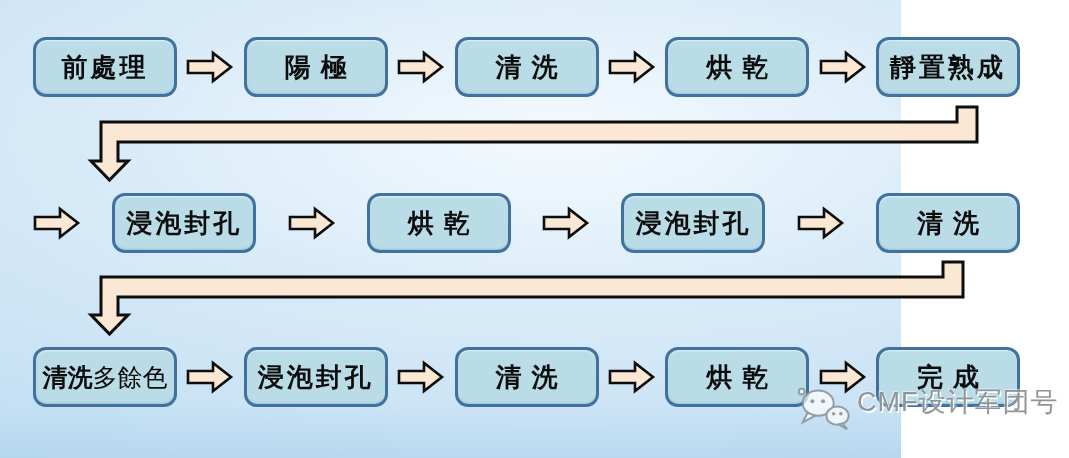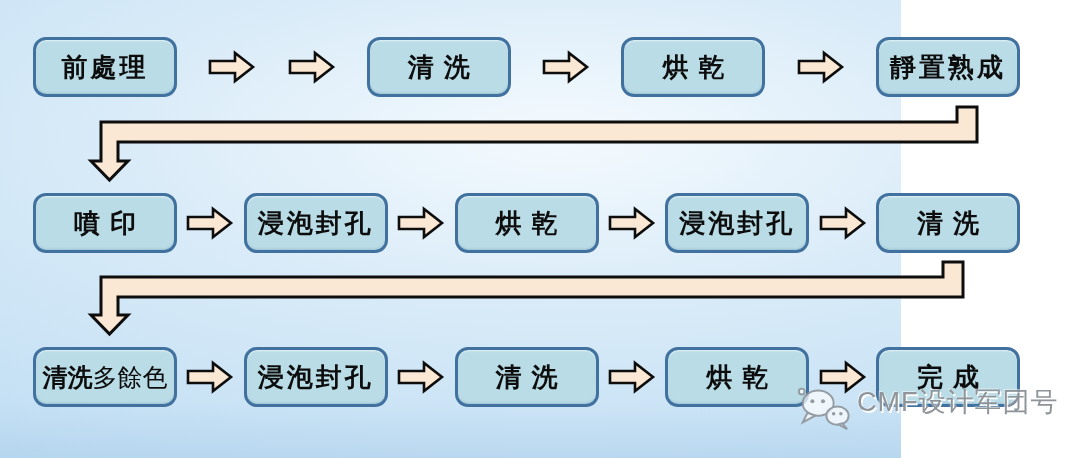--- a/index.html
+++ b/index.html
@@ -95,20 +95,23 @@
     <polygon class="connector" points="943,262 963,262 963,297 118,297 118,315 128,315 109.5,334 91,315 101,315 101,277 943,277"></polygon>
   </svg>
 
   <div class="row row-1">
     <div class="box">
       <span class="box-label" style="letter-spacing: 3px;">前處理</span>
     </div>
     <svg class="flow-arrow" width="48" height="34" viewBox="0 0 48 34">
         <polygon points="2,11 27,11 27,3 45,17 27,31 27,23 2,23"></polygon>
       </svg>
+    <div class="box">
+      <span class="box-label" style="letter-spacing: 10px; text-indent: 10px;">陽極</span>
+    </div>
     <svg class="flow-arrow" width="48" height="34" viewBox="0 0 48 34">
         <polygon points="2,11 27,11 27,3 45,17 27,31 27,23 2,23"></polygon>
       </svg>
     <div class="box">
       <span class="box-label" style="letter-spacing: 10px; text-indent: 10px;">清洗</span>
     </div>
     <svg class="flow-arrow" width="48" height="34" viewBox="0 0 48 34">
         <polygon points="2,11 27,11 27,3 45,17 27,31 27,23 2,23"></polygon>
       </svg>
     <div class="box">
@@ -116,23 +119,20 @@
     </div>
     <svg class="flow-arrow" width="48" height="34" viewBox="0 0 48 34">
         <polygon points="2,11 27,11 27,3 45,17 27,31 27,23 2,23"></polygon>
       </svg>
     <div class="box">
       <span class="box-label" style="letter-spacing: 3px;">靜置熟成</span>
     </div>
   </div>
 
   <div class="row row-2">
-    <div class="box">
-      <span class="box-label" style="letter-spacing: 10px; text-indent: 10px;">噴印</span>
-    </div>
     <svg class="flow-arrow" width="48" height="34" viewBox="0 0 48 34">
         <polygon points="2,11 27,11 27,3 45,17 27,31 27,23 2,23"></polygon>
       </svg>
     <div class="box">
       <span class="box-label" style="letter-spacing: 3px;">浸泡封孔</span>
     </div>
     <svg class="flow-arrow" width="48" height="34" viewBox="0 0 48 34">
         <polygon points="2,11 27,11 27,3 45,17 27,31 27,23 2,23"></polygon>
       </svg>
     <div class="box">

